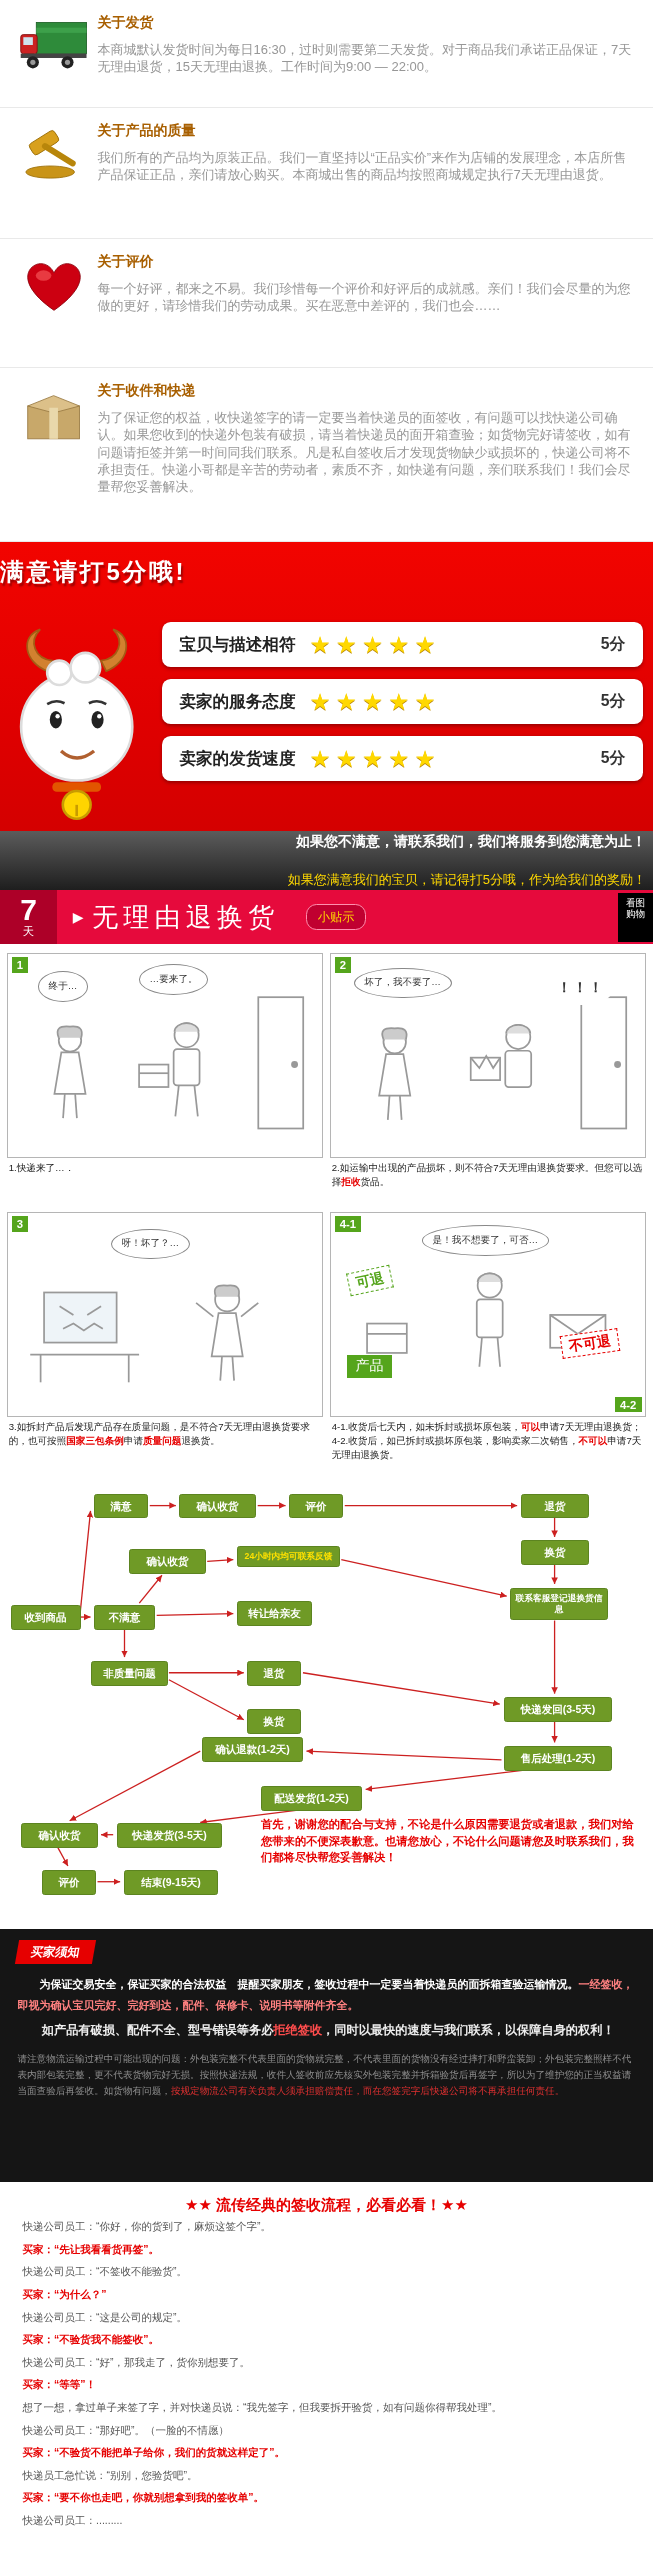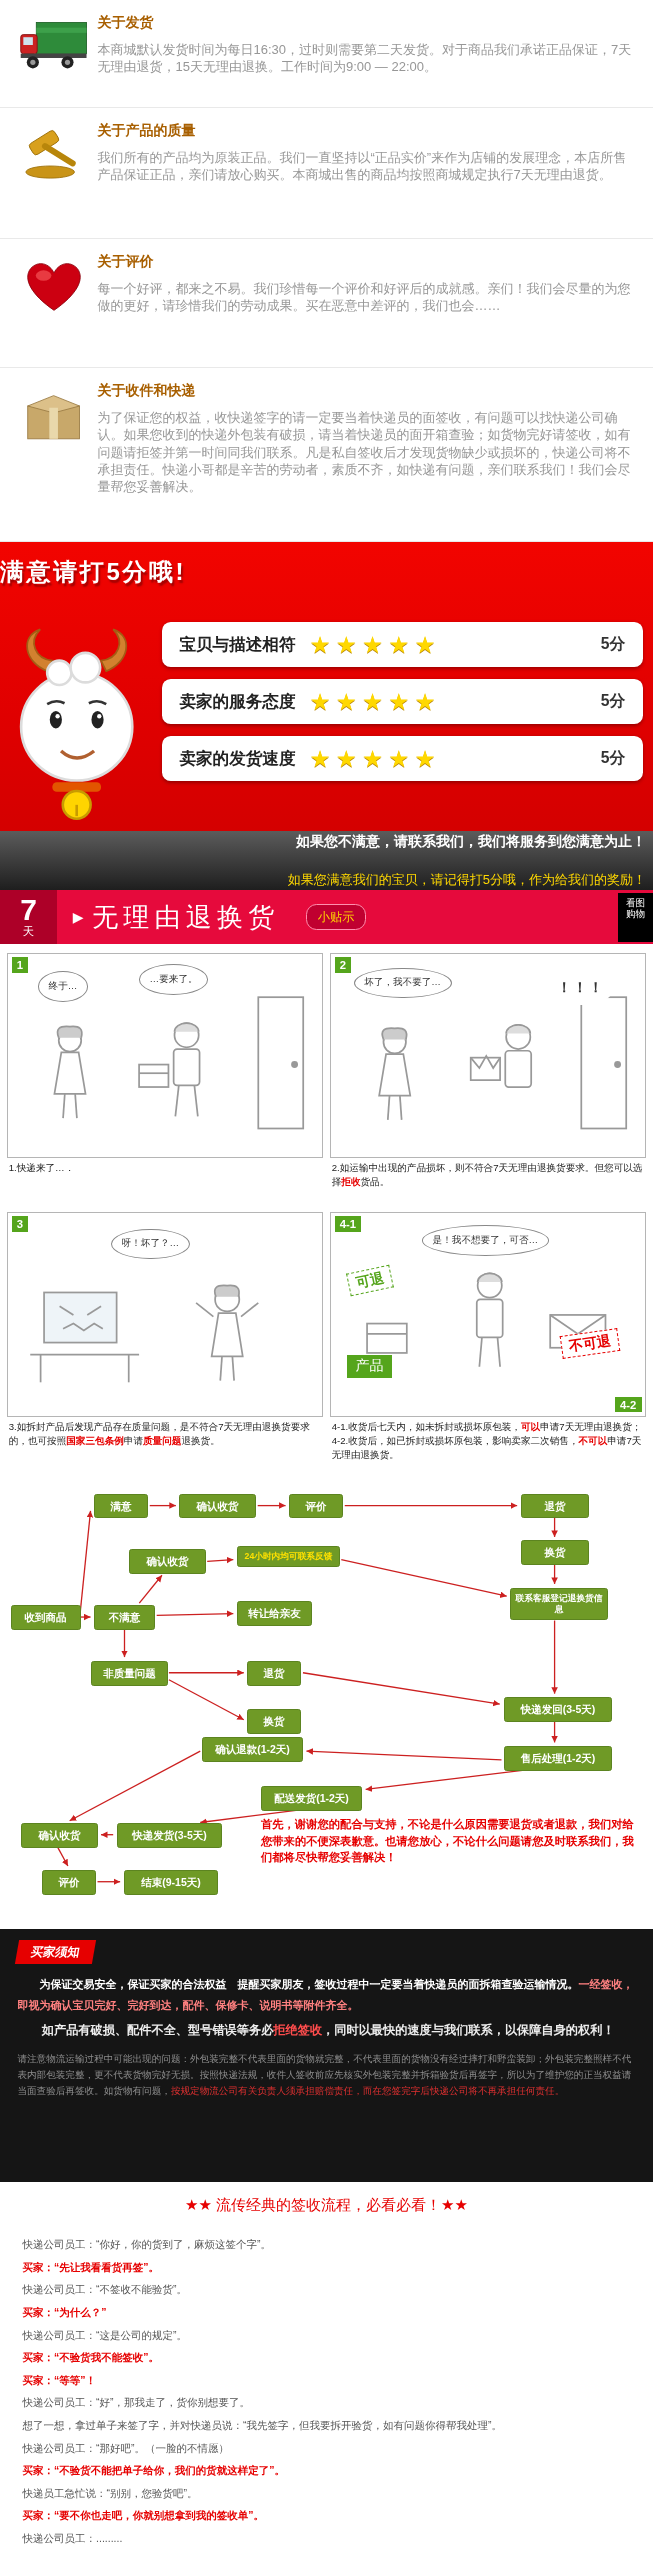--- a/index.html
+++ b/index.html
@@ -70,21 +70,21 @@
   .notice-badge { display:inline-block; background:#e60000; color:#fff; font-size:12.2px; font-weight:bold; padding:3.5px 14px; transform:skewX(-10deg); }
   .notice-p1 { margin-top:10.5px; color:#fff; font-size:11px; line-height:21px; font-weight:bold; }
   .notice-p1 .pink { color:#ff8080; }
   .notice-p2 { margin-top:3.5px; color:#ededed; font-size:12.2px; line-height:21px; font-weight:bold; }
   .notice-p2 .red { color:#ff4d4d; }
   .notice-p3 { margin-top:10.5px; color:#8d8d8d; font-size:9.6px; line-height:15.7px; }
   .notice-p3 .red { color:#e03030; }
 
   
   .sign-flow { background:#fff; padding:14px 22.6px; height:372px; }
-  .sign-heading { color:#e60000; font-size:15px; font-weight:normal; text-align:center; margin-bottom:18px; }
+  .sign-heading { color:#e60000; font-size:15px; font-weight:bold; text-align:center; margin-bottom:0; }
   .sign-line { font-size:10.5px; color:#555; line-height:22.6px; }
   .sign-line.red { color:#e60000; font-weight:bold; }
 </style>
 </head>
 <body>
 
 <div class="page">
 
   <div>
 
@@ -397,22 +397,22 @@
   </div>
 
   <div class="sign-flow">
     <div class="sign-heading">★★ 流传经典的签收流程，必看必看！★★</div>
     <div class="sign-line">快递公司员工：“你好，你的货到了，麻烦这签个字”。</div>
     <div class="sign-line red">买家：“先让我看看货再签”。</div>
     <div class="sign-line">快递公司员工：“不签收不能验货”。</div>
     <div class="sign-line red">买家：“为什么？”</div>
     <div class="sign-line">快递公司员工：“这是公司的规定”。</div>
     <div class="sign-line red">买家：“不验货我不能签收”。</div>
+    <div class="sign-line">快递公司员工：“好”，那我走了，货你别想要了。</div>
     <div class="sign-line red">买家：“等等”！</div>
-    <div class="sign-line">快递公司员工：“好”，那我走了，货你别想要了。</div>
     <div class="sign-line">想了一想，拿过单子来签了字，并对快递员说：“我先签字，但我要拆开验货，如有问题你得帮我处理”。</div>
     <div class="sign-line">快递公司员工：“那好吧”。（一脸的不情愿）</div>
     <div class="sign-line red">买家：“不验货不能把单子给你，我们的货就这样定了”。</div>
     <div class="sign-line">快递员工急忙说：“别别，您验货吧”。</div>
     <div class="sign-line red">买家：“要不你也走吧，你就别想拿到我的签收单”。</div>
     <div class="sign-line">快递公司员工：.........</div>
   </div>
 
 </div>
 

